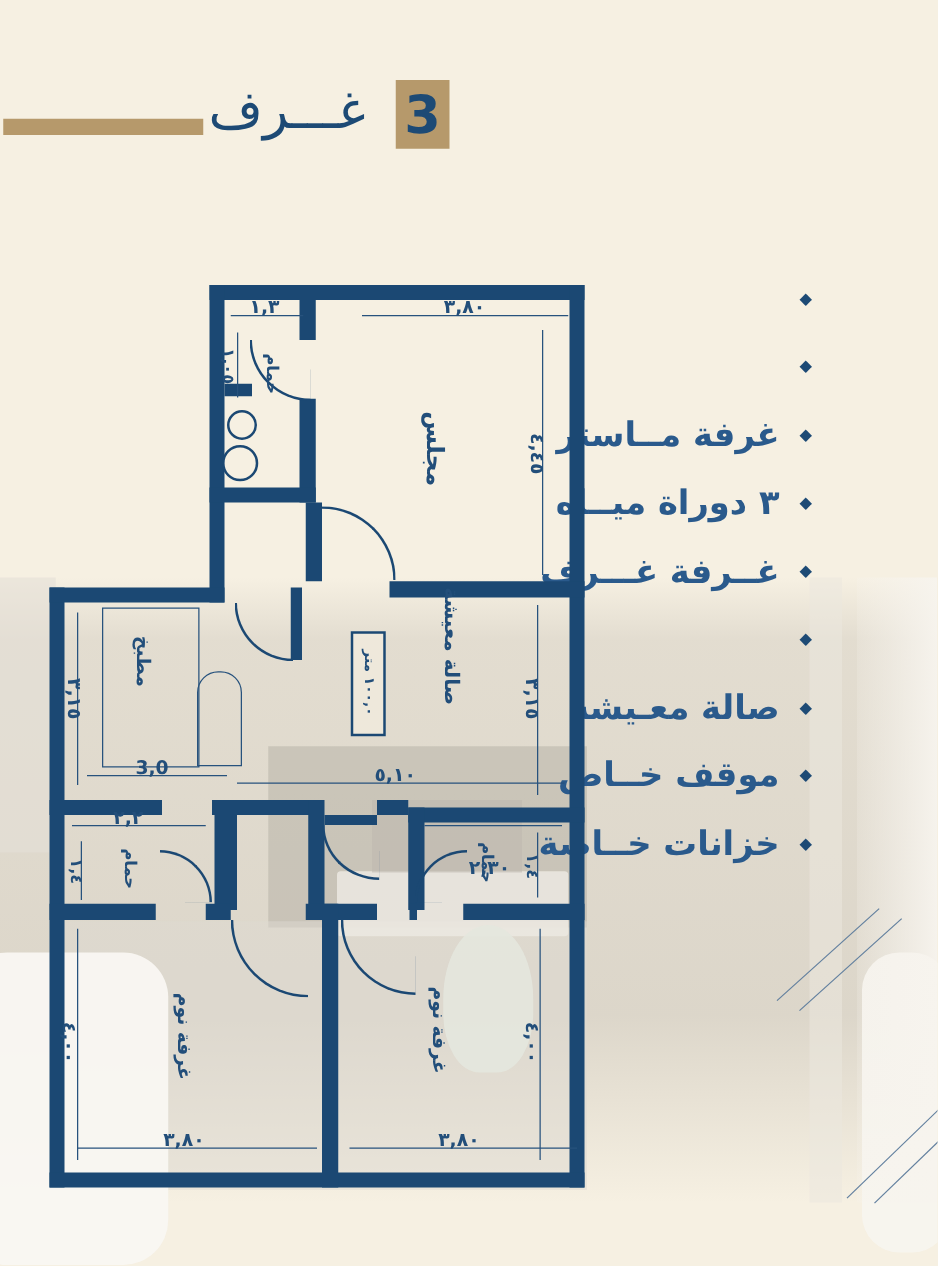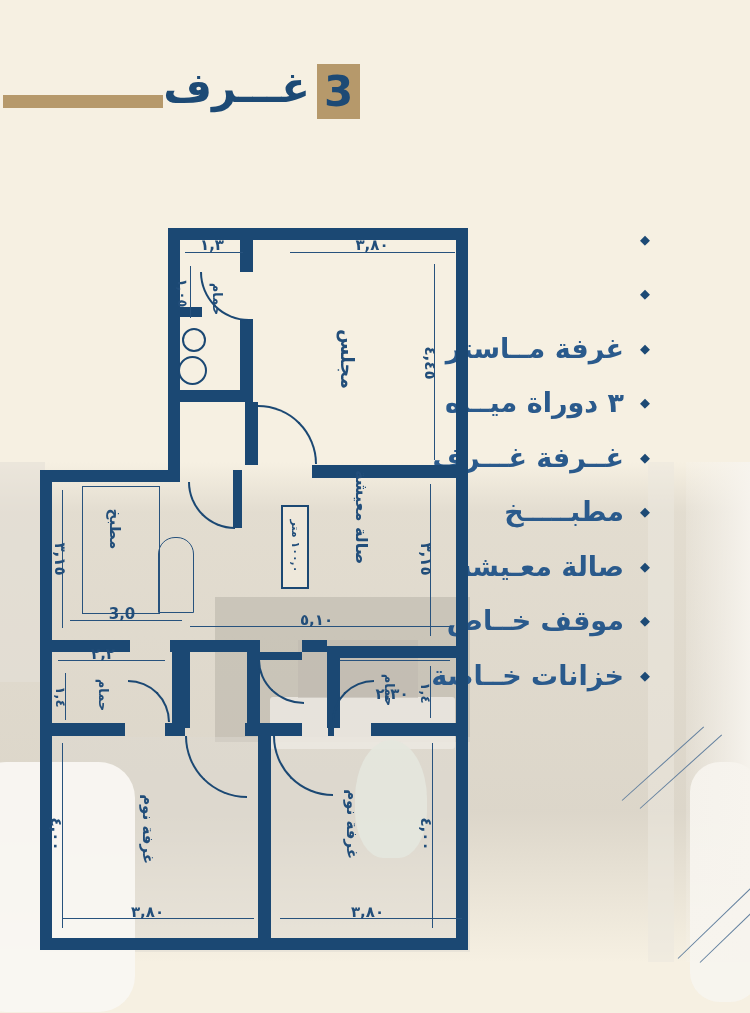--- a/index.html
+++ b/index.html
@@ -4,21 +4,21 @@
 <style>
   html,body{margin:0;padding:0;}
   body{
     width:750px;height:1013px;position:relative;overflow:hidden;
     background:#f6f0e2;
     font-family:"DejaVu Sans", sans-serif;
   }
   
   .hdr-bar{position:absolute;left:3px;top:95px;width:160px;height:13px;background:#b6996b;}
   .hdr-title{position:absolute;left:150px;top:62px;width:160px;height:52px;
-    font-size:42px;font-weight:bold;color:#1d4a75;text-align:right;direction:rtl;line-height:52px;white-space:nowrap;}
+    font-size:42px;font-weight:normal;color:#1d4a75;text-align:center;direction:rtl;line-height:52px;white-space:nowrap;}
   .hdr-numbox{position:absolute;left:317px;top:64px;width:43px;height:55px;background:#b6996b;
     color:#1d4a75;font-size:42px;font-weight:bold;text-align:center;line-height:55px;}
   
   .feat{position:absolute;right:100px;top:212px;width:300px;direction:rtl;list-style:none;margin:0;padding:0;}
   .feat li{display:flex;align-items:center;gap:16px;height:54.5px;
     font-size:27px;font-weight:bold;color:#2a5a8c;white-space:nowrap;}
   .feat .blt{font-size:13px;color:#1d4a75;flex:0 0 auto;}
   
   .photo{position:absolute;left:0;top:462px;width:750px;height:500px;pointer-events:none;
     background:linear-gradient(180deg,rgba(210,205,195,0) 0%,rgba(203,197,186,.45) 10%,rgba(199,193,182,.55) 70%,rgba(210,205,195,0) 100%);}
@@ -78,21 +78,20 @@
   <li>
       <span class="blt">◆</span>
       <span>٣ دوراة ميــاه</span>
     </li>
   <li>
       <span class="blt">◆</span>
       <span>غــرفة غـــرف</span>
     </li>
   <li>
       <span class="blt">◆</span>
-      <span>مطبـــــخ</span>
     </li>
   <li>
       <span class="blt">◆</span>
       <span>صالة معـيشة</span>
     </li>
   <li>
       <span class="blt">◆</span>
       <span>موقف خــاص</span>
     </li>
   <li>

